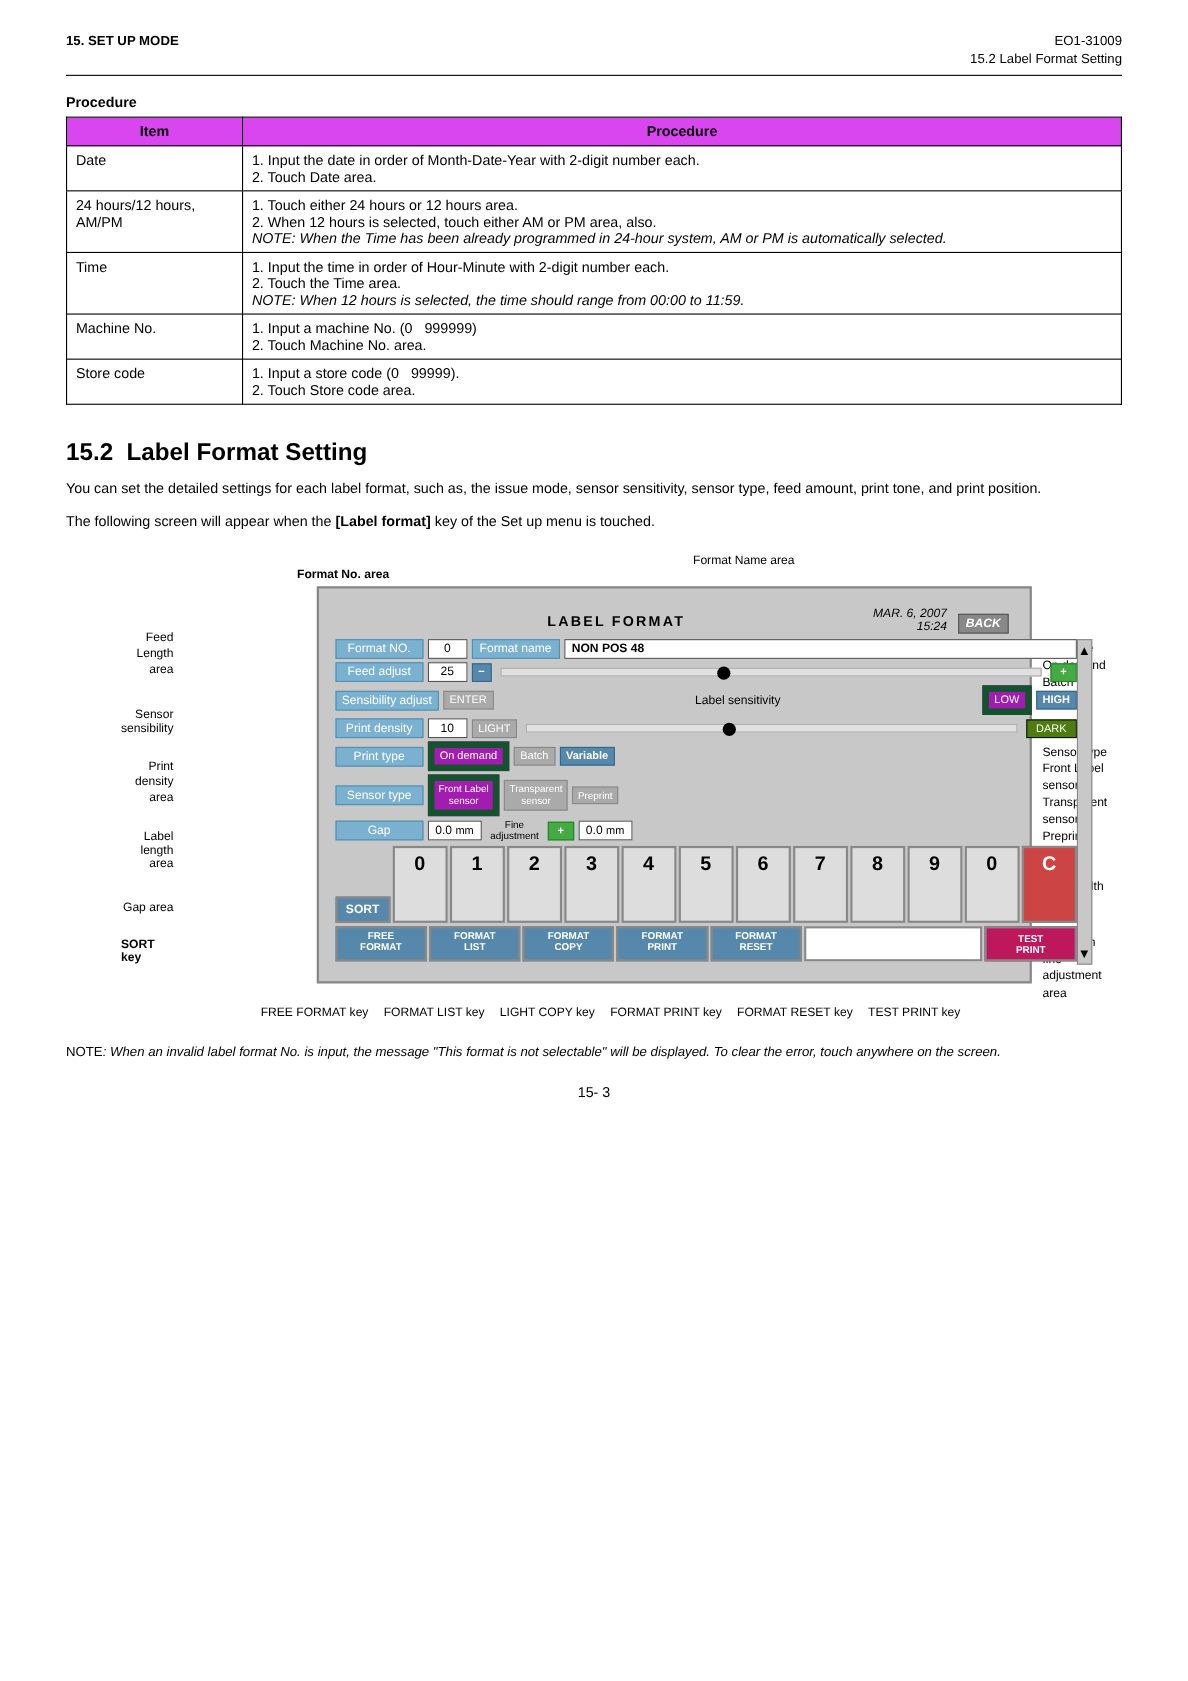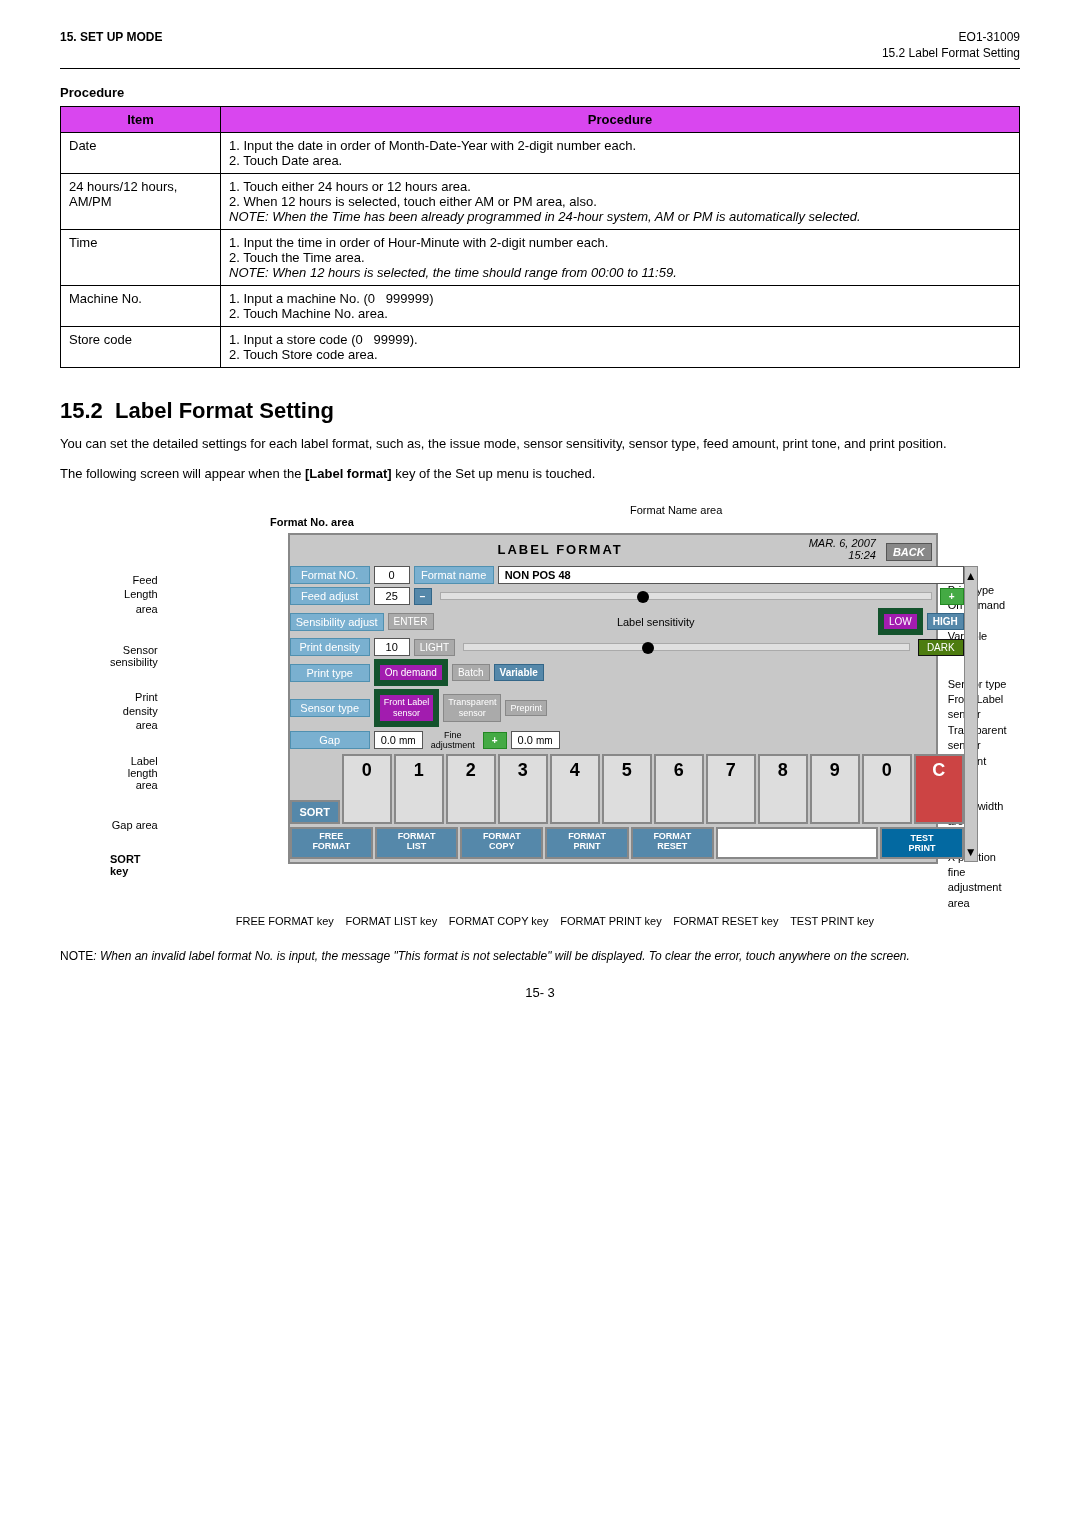--- a/index.html
+++ b/index.html
@@ -76,21 +76,21 @@
       width: 900px;
     }
     
     .screen {
       position: relative;
       margin: 0 auto;
       margin-left: 120px;
       width: 650px;
       border: 2px solid #888;
       background: #c8c8c8;
-      padding: 0;
+      padding: 15px;
     }
     .screen-header {
       display: flex;
       justify-content: space-between;
       align-items: center;
       background: #c8c8c8;
       padding: 2px 4px;
       margin-bottom: 3px;
     }
     .screen-title {
@@ -474,21 +474,21 @@
             <div class="numpad-btn clear-btn">C</div>
           </div>
 
           <div class="numpad-row">
             <div class="numpad-btn func-btn" style="background:#5588aa;">FREE<br>FORMAT</div>
             <div class="numpad-btn func-btn" style="background:#5588aa;">FORMAT<br>LIST</div>
             <div class="numpad-btn func-btn" style="background:#5588aa;">FORMAT<br>COPY</div>
             <div class="numpad-btn func-btn" style="background:#5588aa;">FORMAT<br>PRINT</div>
             <div class="numpad-btn func-btn" style="background:#5588aa;">FORMAT<br>RESET</div>
             <div class="numpad-btn" style="flex:2; background:#fff; border:2px solid #888;"></div>
-            <div class="numpad-btn test-btn" style="background:#0369a1;">TEST<br>PRINT</div>
+            <div class="numpad-btn test-btn" style="background:#be185d;">TEST<br>PRINT</div>
           </div>
 
         </div>
 
         <div class="right-scroll">
           <div class="scroll-arrow">▲</div>
           <div class="scroll-arrow">▼</div>
         </div>
       </div>
     </div>
@@ -497,21 +497,21 @@
       <div style="margin-bottom:32px;">Print type<br>On demand<br>Batch<br>Variable</div>
       <div style="margin-bottom:30px;">Sensor type<br>Front Label sensor<br>Transparent sensor<br>Preprint</div>
       <div style="margin-bottom:20px;">Label width area</div>
       <div style="margin-bottom:0;">X position fine<br>adjustment area</div>
     </div>
   </div>
 
   <div class="bottom-labels">
     <div class="bottom-label">FREE FORMAT key</div>
     <div class="bottom-label">FORMAT LIST key</div>
-    <div class="bottom-label">FORMAT COPY key</div>
+    <div class="bottom-label">LIGHT COPY key</div>
     <div class="bottom-label">FORMAT PRINT key</div>
     <div class="bottom-label">FORMAT RESET key</div>
     <div class="bottom-label">TEST PRINT key</div>
   </div>
 
 </div>
 
 <div class="note-text">
   NOTE<span class="italic">: When an invalid label format No. is input, the message "This format is not selectable" will be displayed. To clear the error, touch anywhere on the screen.</span>
 </div>

